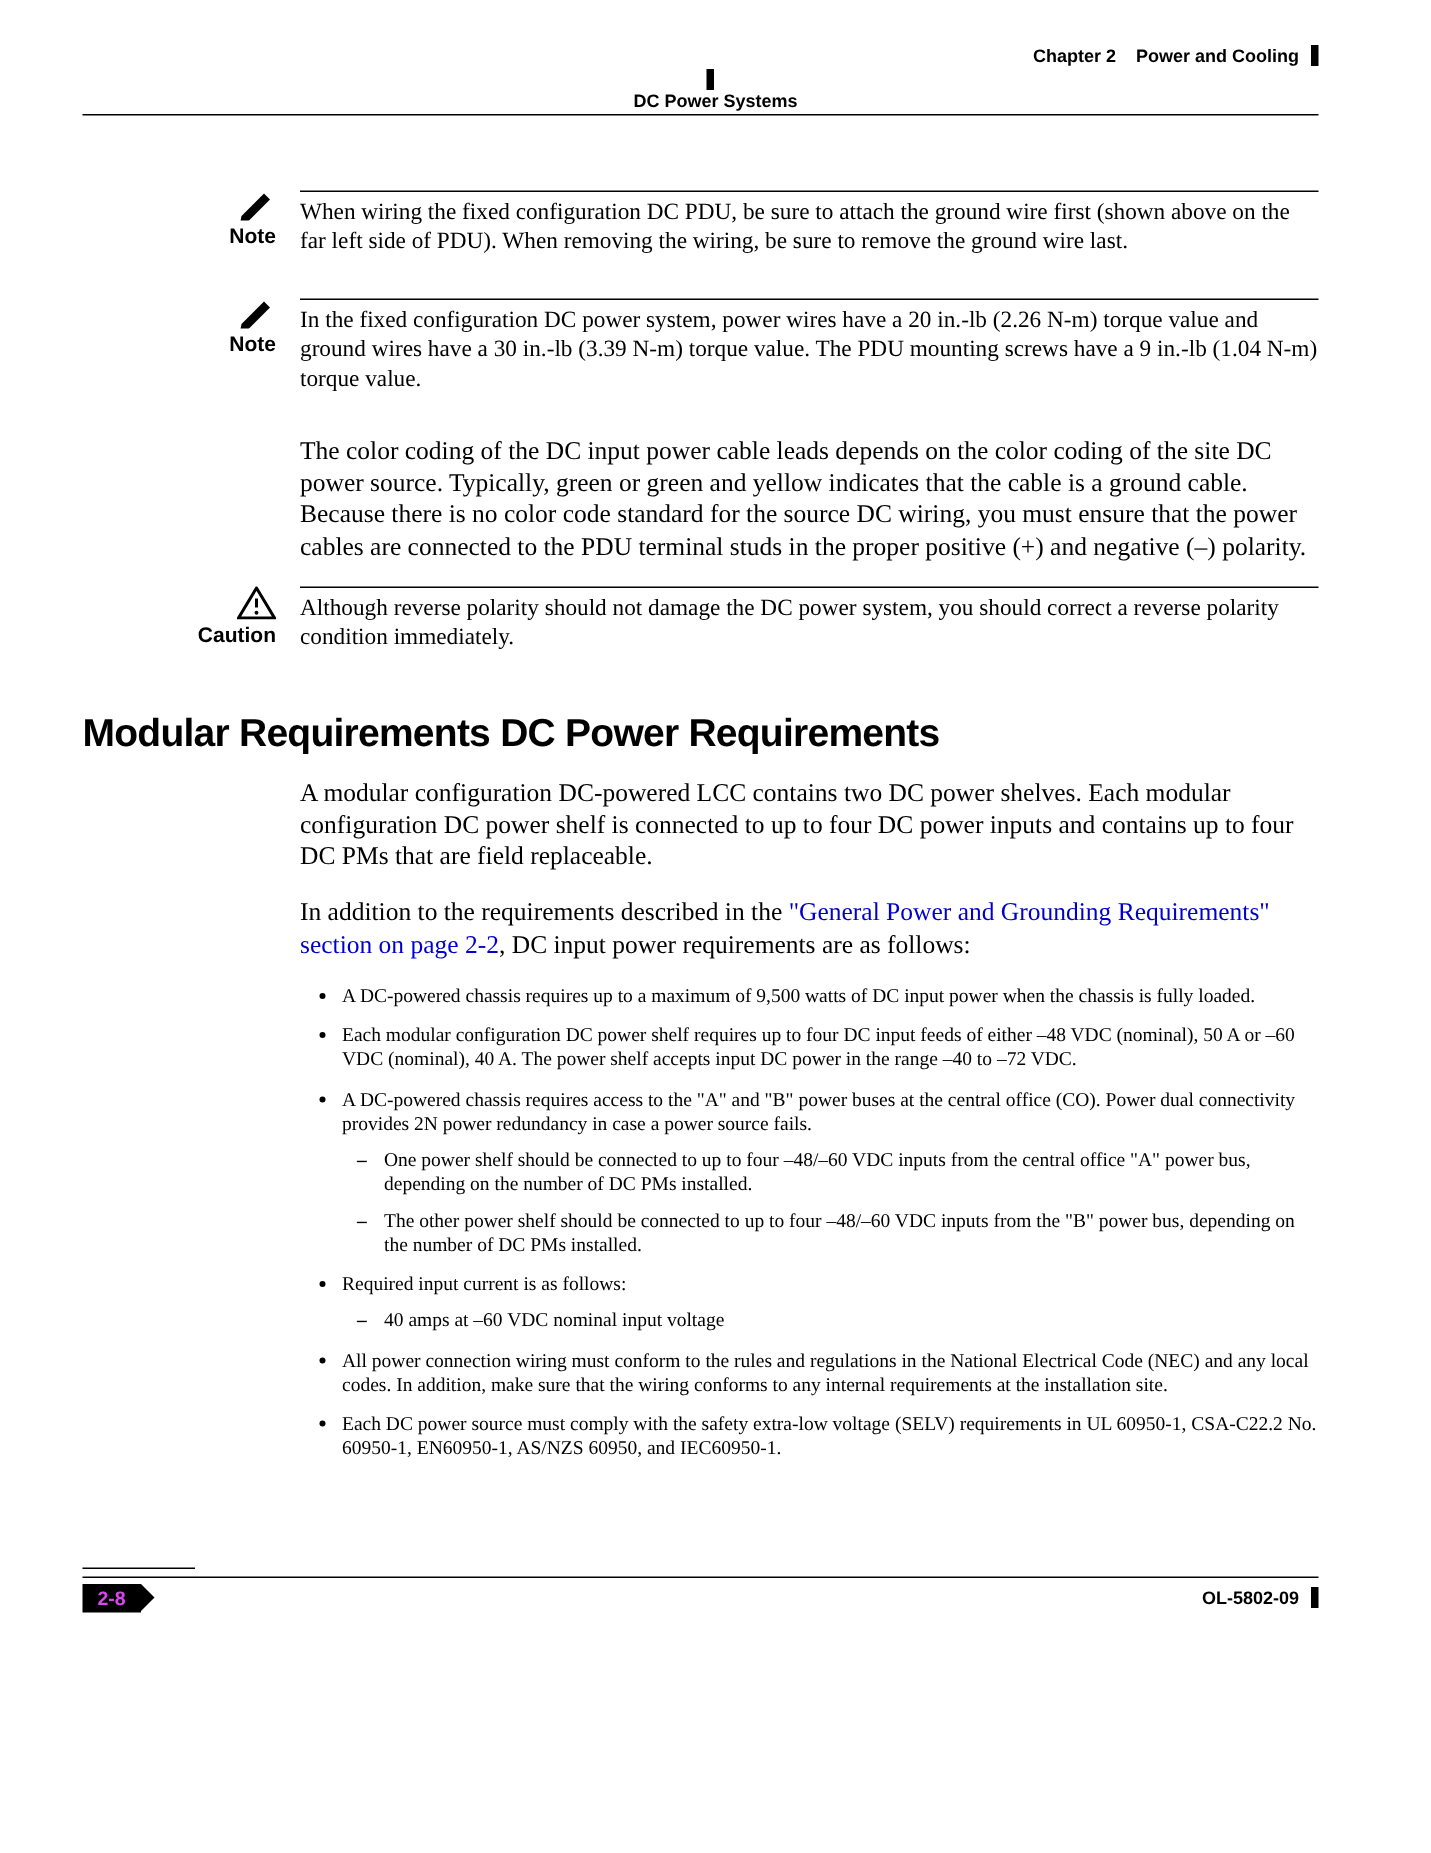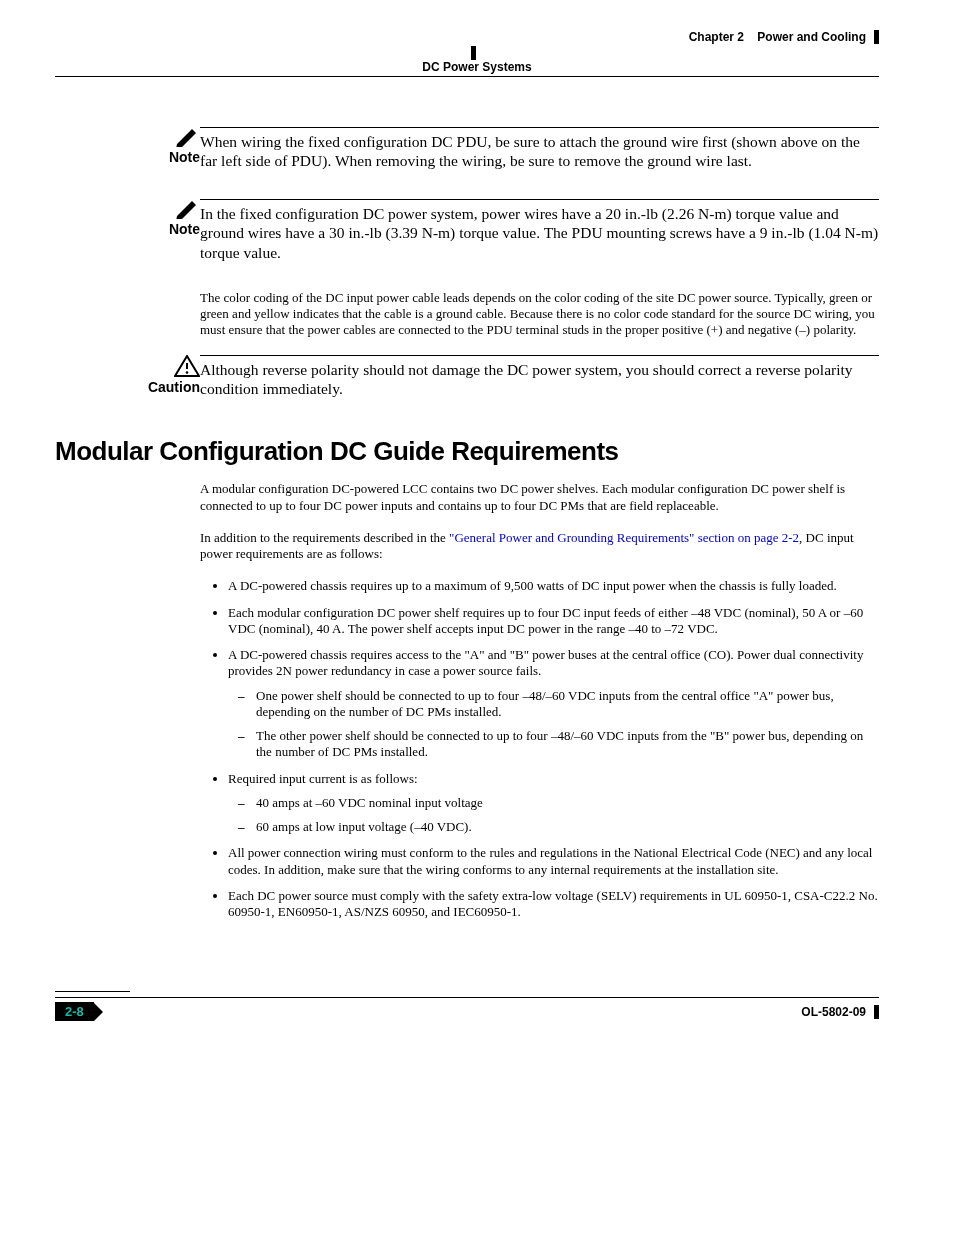--- a/index.html
+++ b/index.html
@@ -59,21 +59,21 @@
     margin: 2px 0 50px 0;
   }
 
   .note-block {
     margin: 0 0 28px 0;
     padding-left: 145px;
     position: relative;
   }
   .note-gutter {
     position: absolute;
-    left: 90px;
+    left: 74px;
     top: 0;
     width: 55px;
     text-align: right;
   }
   .note-icon svg { display: block; margin-left: auto; }
   .note-label {
     font-family: Arial, Helvetica, sans-serif;
     font-weight: bold;
     font-size: 14px;
     margin-top: 2px;
@@ -83,21 +83,21 @@
     margin-bottom: 4px;
   }
   .note-body {
     font-size: 15.5px;
     line-height: 1.25;
   }
 
   .body-para {
     margin: 0 0 16px 0;
     padding-left: 145px;
-    font-size: 13px;
+    font-size: 17px;
     line-height: 1.25;
   }
 
   h2.section-heading {
     font-family: Arial, Helvetica, sans-serif;
     font-weight: bold;
     font-size: 26px;
     letter-spacing: -0.5px;
     margin: 38px 0 14px 0;
   }
@@ -153,21 +153,21 @@
     border-top: 1px solid #000;
     margin-top: 2px;
   }
   .footer-bottom {
     display: flex;
     align-items: center;
     margin-top: 4px;
   }
   .page-badge {
     background: #000;
-    color: #14b8a6;
+    color: #d946ef;
     font-family: Arial, Helvetica, sans-serif;
     font-weight: bold;
     font-size: 13px;
     padding: 2px 10px;
   }
   .page-tri {
     width: 0; height: 0;
     border-top: 9px solid transparent;
     border-bottom: 9px solid transparent;
     border-left: 9px solid #000;
@@ -234,21 +234,21 @@
             <line x1="13" y1="8" x2="13" y2="14" stroke="#000" stroke-width="2"></line>
             <circle cx="13" cy="17.5" r="1.3" fill="#000"></circle>
           </svg>
       </span>
       <div class="note-label">Caution</div>
     </div>
     <div class="note-rule"></div>
     <div class="note-body">Although reverse polarity should not damage the DC power system, you should correct a reverse polarity condition immediately.</div>
   </div>
 
-  <h2 class="section-heading">Modular Configuration DC Guide Requirements</h2>
+  <h2 class="section-heading">Modular Requirements DC Power Requirements</h2>
 
   <p class="body-para">A modular configuration DC-powered LCC contains two DC power shelves. Each modular configuration DC power shelf is connected to up to four DC power inputs and contains up to four DC PMs that are field replaceable.</p>
 
   <p class="body-para">
     <span>In addition to the requirements described in the </span><span class="link">"General Power and Grounding Requirements" section on page 2-2</span><span>, DC input power requirements are as follows:</span>
   </p>
 
   <ul class="bullets">
     <li>A DC-powered chassis requires up to a maximum of 9,500 watts of DC input power when the chassis is fully loaded.</li>
     <li>Each modular configuration DC power shelf requires up to four DC input feeds of either –48 VDC (nominal), 50 A or –60 VDC (nominal), 40 A. The power shelf accepts input DC power in the range –40 to –72 VDC.</li>
@@ -256,21 +256,20 @@
       <span>A DC-powered chassis requires access to the "A" and "B" power buses at the central office (CO). Power dual connectivity provides 2N power redundancy in case a power source fails.</span>
       <ul class="sub">
         <li>One power shelf should be connected to up to four –48/–60 VDC inputs from the central office "A" power bus, depending on the number of DC PMs installed.</li>
         <li>The other power shelf should be connected to up to four  –48/–60 VDC inputs from the "B" power bus, depending on the number of DC PMs installed.</li>
       </ul>
     </li>
     <li>
       <span>Required input current is as follows:</span>
       <ul class="sub">
         <li>40 amps at –60 VDC nominal input voltage</li>
-        <li>60 amps at low input voltage (–40 VDC).</li>
       </ul>
     </li>
     <li>All power connection wiring must conform to the rules and regulations in the National Electrical Code (NEC) and any local codes. In addition, make sure that the wiring conforms to any internal requirements at the installation site.</li>
     <li>Each DC power source must comply with the safety extra-low voltage (SELV) requirements in UL 60950-1, CSA-C22.2 No. 60950-1, EN60950-1, AS/NZS 60950, and IEC60950-1.</li>
   </ul>
 
   <div class="footer">
     <div class="footer-title-row">
       <div class="footer-rule-short"></div>
     </div>

